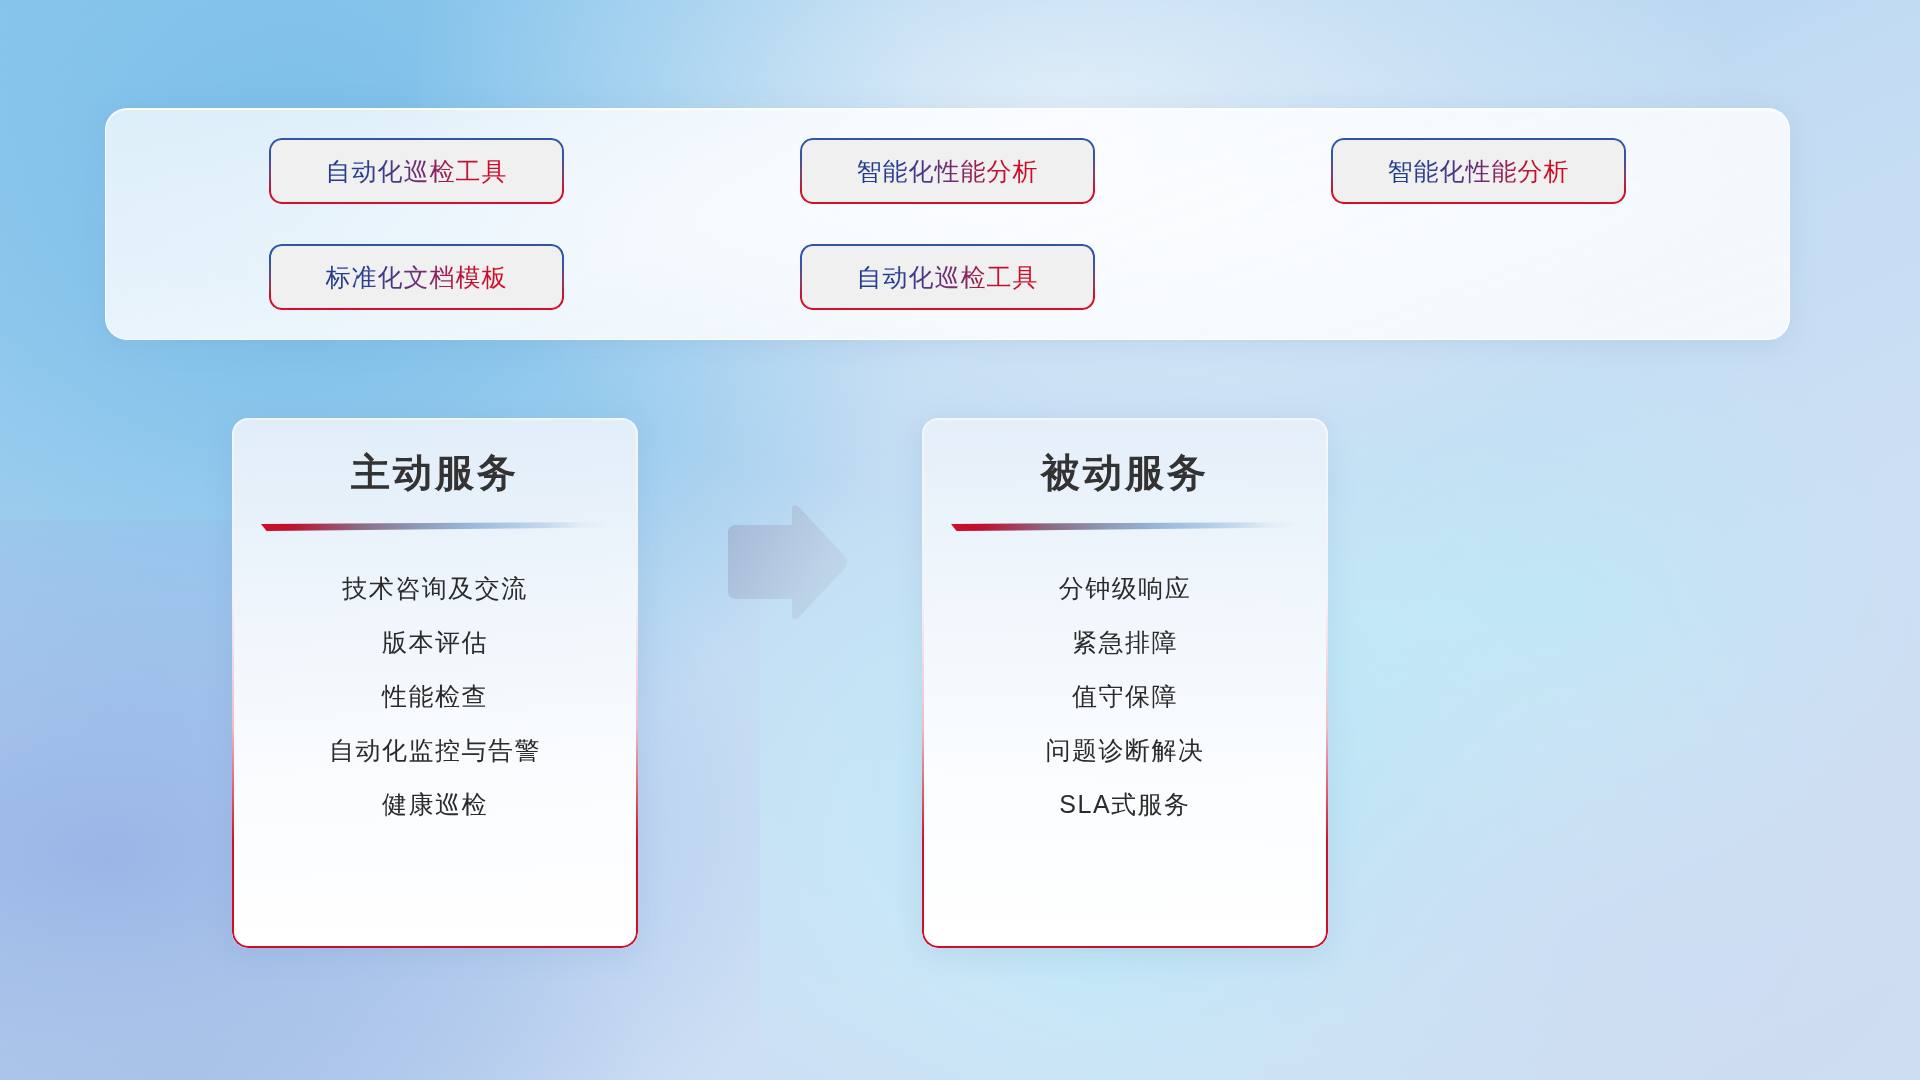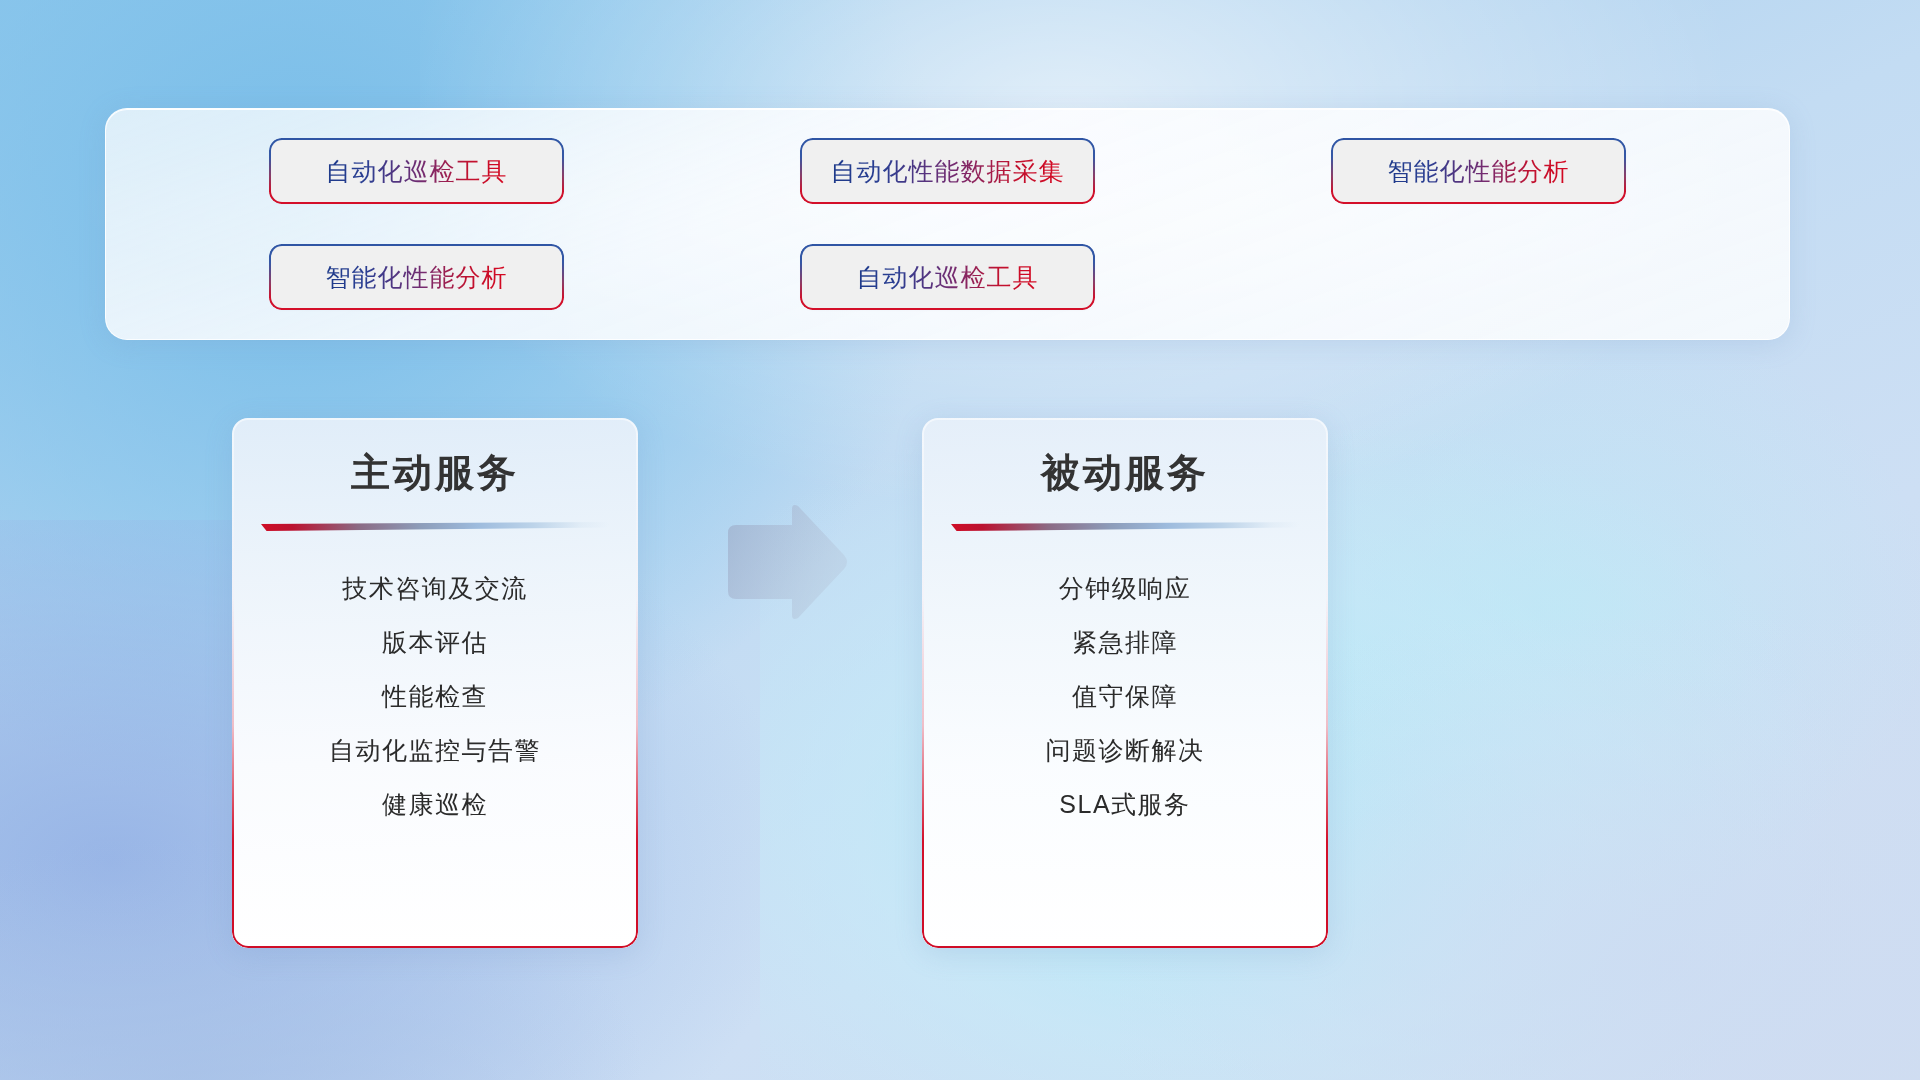--- a/index.html
+++ b/index.html
@@ -168,27 +168,27 @@
 <div id="stage">
 
   <div class="panel-glow"></div>
 
   <div class="top-panel">
 
     <div class="pill">
       <span class="pill-label">自动化巡检工具</span>
     </div>
     <div class="pill">
-      <span class="pill-label">自动化性能数据采集</span>
-    </div>
-    <div class="pill">
       <span class="pill-label">智能化性能分析</span>
     </div>
     <div class="pill">
       <span class="pill-label">智能化性能分析</span>
+    </div>
+    <div class="pill">
+      <span class="pill-label">标准化文档模板</span>
     </div>
     <div class="pill">
       <span class="pill-label">自动化巡检工具</span>
     </div>
 
   </div>
 
   <div class="svc-card" id="card-active">
     <div class="svc-title">主动服务</div>
     <div class="svc-divider">

